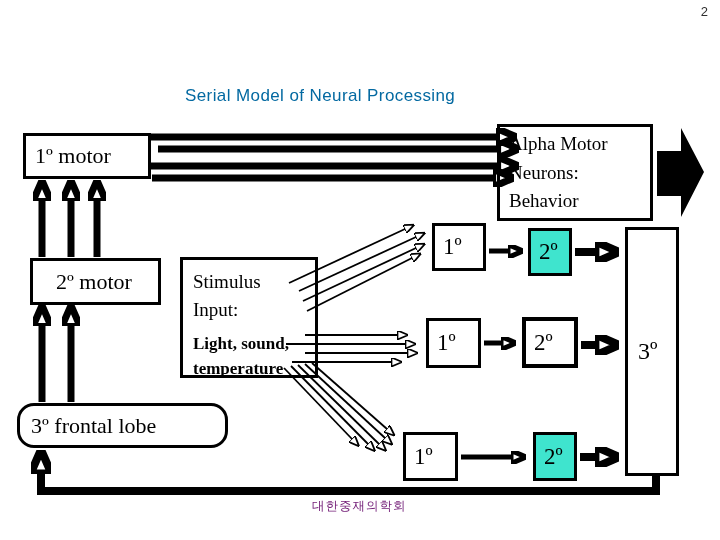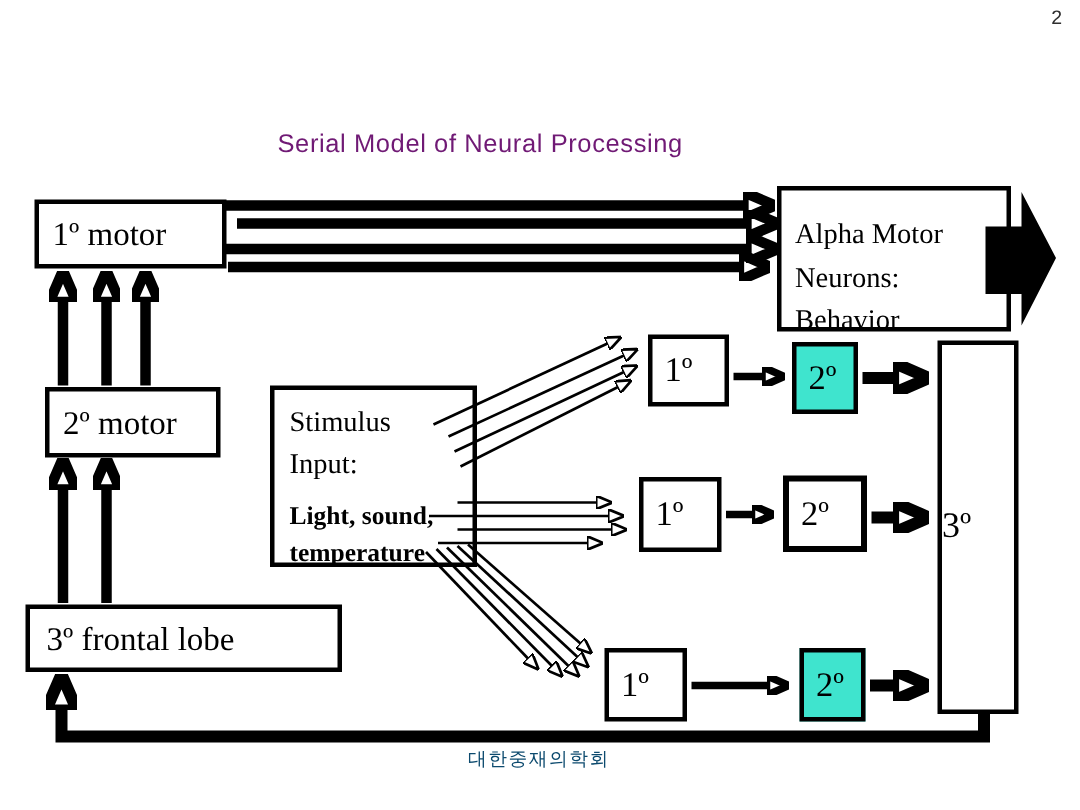--- a/index.html
+++ b/index.html
@@ -14,62 +14,62 @@
   .slide-title {
     position:absolute; left:185px; top:86px; width:330px;
     font-family:"Liberation Sans", sans-serif; font-size:17px;
     letter-spacing:0.4px; color:#3d3d3d; white-space:nowrap;
   }
   .box {
     position:absolute; box-sizing:border-box; background:#fff;
     border:3px solid #000; display:flex; align-items:center;
   }
   .primary-motor   { left:23px;  top:133px; width:128px; height:46px; font-size:22px; padding-left:9px;text-align:right; }
-  .secondary-motor { left:30px;  top:258px; width:117px; height:47px; font-size:22px; padding-left:9px; }
-  .tertiary-frontal{ left:17px;  top:403px; width:211px; height:45px; font-size:22px; padding-left:11px; }
+  .secondary-motor { left:30px;  top:258px; width:131px; height:47px; font-size:22px; padding-left:23px; }
+  .tertiary-frontal{ left:17px;  top:403px; width:211px; height:45px; font-size:22px; padding-left:11px;border-radius:17px; }
   .alpha-box {
-    left:518px; top:124px; width:156px; height:97px;
-    font-size:19px; line-height:1.5; padding:16px 8px 0 9px;
+    left:497px; top:124px; width:156px; height:97px;
+    font-size:19px; line-height:1.5; padding:3px 8px 0 9px;
     display:block;
   }
   .stimulus-box {
     left:180px; top:257px; width:138px; height:121px;
     display:block; padding:8px 20px 0 10px;
   }
   .stimulus-title  { font-size:19px; line-height:1.45; }
   .stimulus-detail { font-size:17px; font-weight:bold; line-height:1.45; margin-top:9px; }
   .cell { font-size:23px; padding-left:8px;text-align:center; }
   .r1-1 { left:432px; top:223px; width:54px; height:48px; }
   .r1-2 { left:528px; top:228px; width:44px; height:48px; }
   .r2-1 { left:426px; top:318px; width:55px; height:50px; }
   .r2-2 { left:522px; top:317px; width:56px; height:51px; border-width:4px; }
   .r3-1 { left:403px; top:432px; width:55px; height:49px; }
   .r3-2 { left:533px; top:432px; width:44px; height:49px; }
-  .tall-3 { left:625px; top:227px; width:54px; height:249px; font-size:24px; padding-left:0; }
+  .tall-3 { left:625px; top:227px; width:54px; height:249px; font-size:24px; padding-left:10px; }
   .footer-text {
     position:absolute; left:312px; top:498px; font-size:12.5px;
     color:#4a4a4a; letter-spacing:1px; font-family:"Liberation Sans", sans-serif;
   }
   .arrows-layer {
     position:absolute; left:0; top:0; width:720px; height:540px;
     pointer-events:none;
   }
   .arrows-layer line, .arrows-layer path { stroke:#000; fill:none; }
   .arrows-layer polygon { fill:#000; }
   .w7 { stroke-width:7; } .w8 { stroke-width:8; }
   .w5 { stroke-width:5; } .w2 { stroke-width:1.8; }
 </style>
 </head>
 <body>
 
 <div class="slide">
 
   <div class="page-number">2</div>
 
-  <div class="slide-title" style="color: #701a75;">Serial Model of Neural Processing</div>
+  <div class="slide-title" style="color: #0369a1;">Serial Model of Neural Processing</div>
 
   <div class="box primary-motor">
     <span>1º motor</span>
   </div>
   <div class="box secondary-motor">
     <span>2º motor</span>
   </div>
   <div class="box tertiary-frontal">
     <span>3º frontal lobe</span>
   </div>
@@ -98,21 +98,21 @@
   <div class="box cell r3-1">
     <span>1º</span>
   </div>
   <div class="box cell r3-2 hl" style="background: rgb(63, 228, 206);">
     <span>2º</span>
   </div>
   <div class="box cell tall-3">
     <span>3º</span>
   </div>
 
-  <div class="footer-text" style="color: #0c4a6e;">대한중재의학회</div>
+  <div class="footer-text" style="color: #701a75;">대한중재의학회</div>
 
   <svg class="arrows-layer" viewBox="0 0 720 540" xmlns="http://www.w3.org/2000/svg">
     <defs>
       <marker id="ah" viewBox="0 0 3 2.6" markerWidth="3" markerHeight="2.6" refX="0.2" refY="1.3" orient="auto" markerUnits="strokeWidth">
         <path d="M0,0 L3,1.3 L0,2.6 z" fill="#000" stroke="none"></path>
       </marker>
       <marker id="at" viewBox="0 0 6 5" markerWidth="6" markerHeight="5" refX="0.3" refY="2.5" orient="auto" markerUnits="strokeWidth">
         <path d="M0,0 L6,2.5 L0,5 z" fill="#000" stroke="none"></path>
       </marker>
     </defs>

